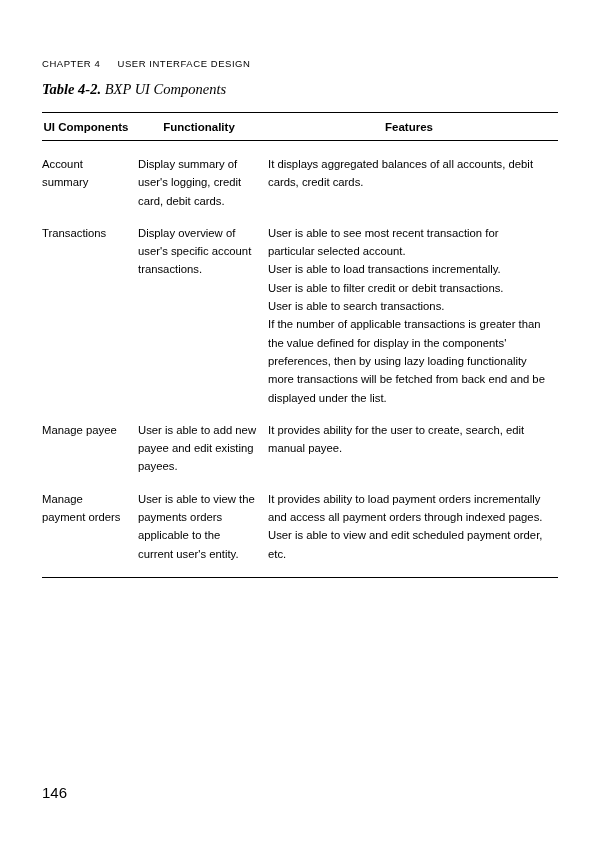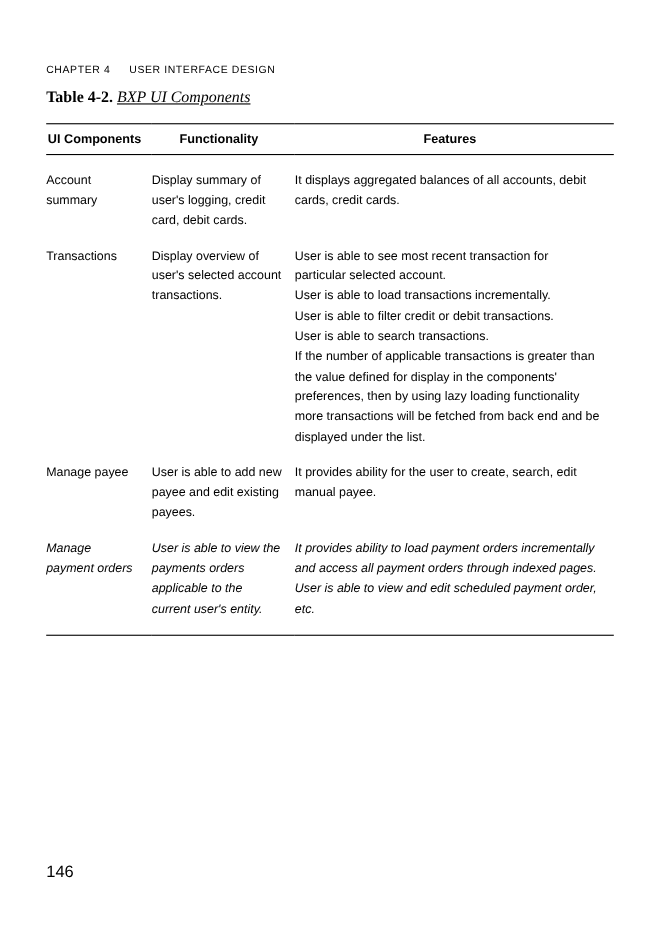--- a/index.html
+++ b/index.html
@@ -35,25 +35,25 @@
     margin-right: 14px;
   }
   .table-caption {
     font-family: "Liberation Serif", serif;
     font-size: 14.5px;
     margin-bottom: 14px;
     white-space: nowrap;
   }
   .table-caption .caption-label {
     font-weight: bold;
+    font-style: italic;
     text-align: right;
   }
   .table-caption .caption-title {
     font-style: italic;
-    text-decoration: underline;
   }
   table.data-table {
     border-collapse: collapse;
     width: 516px;
     table-layout: fixed;
   }
   table.data-table col.c1 { width: 96px; }
   table.data-table col.c2 { width: 130px; }
   table.data-table col.c3 { width: 290px; }
   table.data-table thead th {
@@ -72,21 +72,20 @@
     line-height: 1.62;
     vertical-align: top;
     padding: 11px 10px 3px 0;
     border: none;
   }
   table.data-table tbody tr:first-child td {
     padding-top: 14px;
   }
   table.data-table tbody tr:last-child td {
     padding-bottom: 14px;
-    font-style: italic;
   }
   table.data-table tbody tr.last-row td {
     border-bottom: 1.4px solid #000;
   }
   .cell-line {
     display: block;
   }
   .page-number {
     position: absolute;
     left: 42px;
@@ -129,21 +128,21 @@
       <tr>
         <td>Account summary</td>
         <td>Display summary of user's logging, credit card, debit cards.</td>
         <td>
           <span class="cell-line">It displays aggregated balances of all accounts, debit cards, credit cards.</span>
         </td>
       </tr>
 
       <tr>
         <td>Transactions</td>
-        <td>Display overview of user's selected account transactions.</td>
+        <td>Display overview of user's specific account transactions.</td>
         <td>
           <span class="cell-line">User is able to see most recent transaction for particular selected account.</span>
           <span class="cell-line">User is able to load transactions incrementally.</span>
           <span class="cell-line">User is able to filter credit or debit transactions.</span>
           <span class="cell-line">User is able to search transactions.</span>
           <span class="cell-line">If the number of applicable transactions is greater than the value defined for display in the components' preferences, then by using lazy loading functionality more transactions will be fetched from back end and be displayed under the list.</span>
         </td>
       </tr>
 
       <tr>

